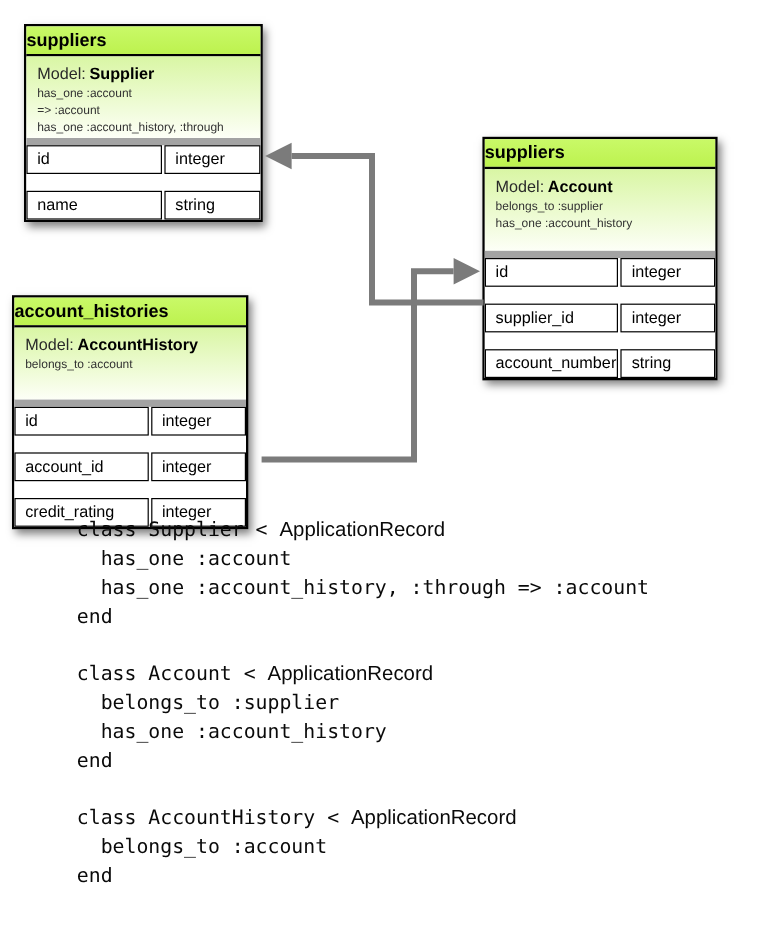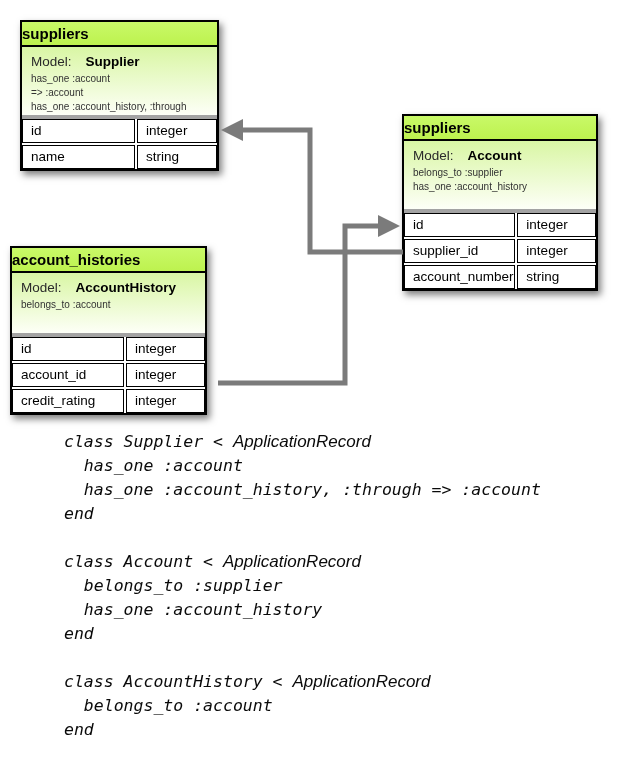--- a/index.html
+++ b/index.html
@@ -25,28 +25,28 @@
     font-size:15px;
     line-height:23px;
     color:#000;
   }
   .tbl-model {
     background:linear-gradient(#d9f6a4, #fdfff7);
     padding:7px 9px 0 9px;
     overflow:hidden;
   }
   .model-line { font-size:13.5px; color:#2a2a2a; margin-bottom:3px; }
-  .model-name { font-weight:bold; color:#000; margin-left:14px; }
+  .model-name { font-weight:bold; color:#000; margin-left:3px; }
   .assoc-line { font-size:10px; color:#333; line-height:14px; white-space:nowrap; }
   .tbl-rows {
     display:grid;
     grid-auto-rows:24px;
-    row-gap:2px;
+    row-gap:14px;
     background:#fff;
-    border-top:4px solid #a3a3a3;
+    border-top:6px solid #a3a3a3;
   }
   .tbl-row { display:flex; column-gap:2px; }
   .cell {
     background:#fff;
     border:1px solid #000;
     font-size:13.5px;
     line-height:21px;
     padding:0 0 0 8px;
     color:#000;
     overflow:hidden;
@@ -71,21 +71,20 @@
   #code-area {
     position:absolute; left:64px; top:430px; width:560px;
   }
   .code-block { margin-bottom:24px; }
   .code-line {
     font-family:"DejaVu Sans Mono", monospace;
     font-size:16.5px;
     line-height:24px;
     color:#0a0a0a;
     white-space:pre;
-    font-style:italic;
   }
   .sans-code {
     font-family:"Liberation Sans", sans-serif;
     font-size:17px;
   }
 </style>
 </head>
 <body>
 
 <div id="canvas">

